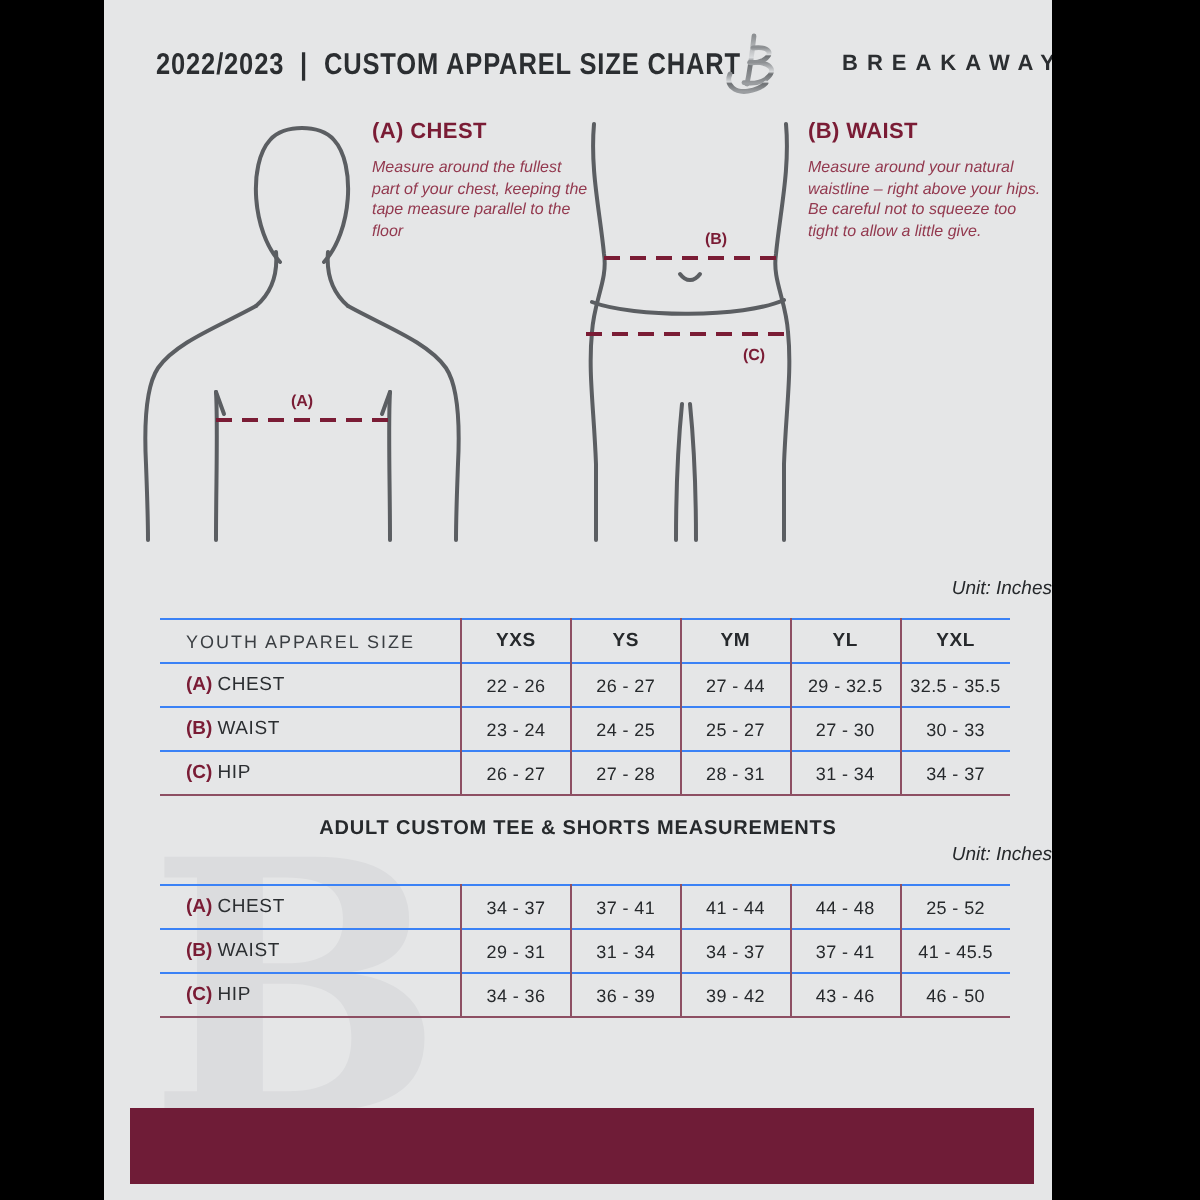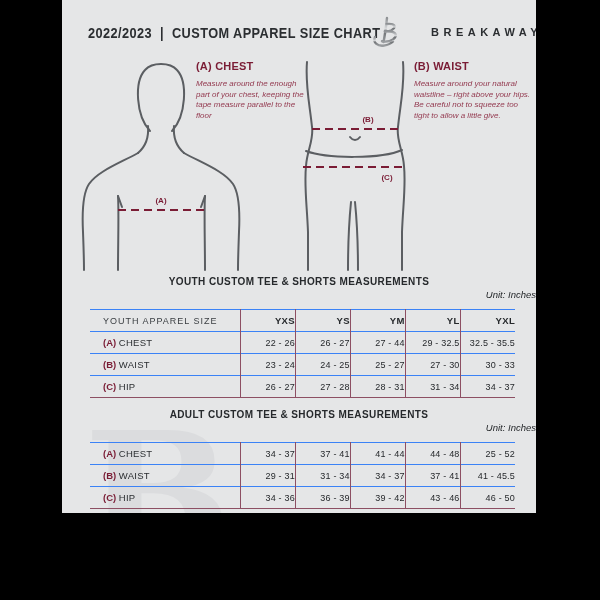--- a/index.html
+++ b/index.html
@@ -3,21 +3,21 @@
 <meta charset="utf-8">
 <style>
   html,body{margin:0;padding:0;}
   body{
     width:600px;height:600px;position:relative;background:#000;
     font-family:"Liberation Sans", sans-serif;overflow:hidden;
   }
   .letterbox{position:absolute;top:0;height:600px;background:#000;}
   .letterbox.left{left:0;width:62px;}
   .letterbox.right{left:536px;width:64px;}
-  .content{position:absolute;left:62px;top:0;width:474px;height:513px;background:#e5e6e7;overflow:hidden;}
+  .content{position:absolute;left:52px;top:0;width:474px;height:600px;background:#e5e6e7;overflow:hidden;}
 
   
   .hdr-title{
     position:absolute;left:26px;top:24px;font-size:15px;font-weight:bold;color:#2b2e31;
     letter-spacing:.5px;white-space:pre;transform:scaleX(.85);transform-origin:left center;
   }
   .logo-svg{position:absolute;left:308px;top:15px;}
   .brand{position:absolute;left:341px;top:26px;font-size:11px;font-weight:bold;color:#2b2e31;letter-spacing:4.5px;white-space:nowrap;padding-left:28px;}
 
   
@@ -39,21 +39,21 @@
   .sec-unit{position:absolute;left:0;width:474px;text-align:right;font-size:9.5px;font-style:italic;color:#26292c;}
 
   
   .watermark{
     position:absolute;left:22px;top:408px;font-family:"DejaVu Serif",serif;font-weight:bold;
     font-size:175px;line-height:1;color:#dbdcde;
   }
 
   
   .size-table{position:absolute;left:28px;width:425px;border-collapse:collapse;table-layout:fixed;}
-  .size-table td{height:21px;text-align:right;vertical-align:middle;padding:0;font-size:9px;color:#26292c;}
+  .size-table td{height:21px;text-align:center;vertical-align:middle;padding:0;font-size:9px;color:#26292c;}
   .size-table td.c0{width:137px;text-align:left;padding-left:13px;}
   .size-table tr{border-top:1px solid #3b82f6;}
   .size-table tr.last{border-bottom:1px solid #8d4f63;}
   .size-table td + td{border-left:1px solid #8d4f63;}
   .hdr-label{font-size:9px;letter-spacing:1px;color:#3a3e42;}
   .hdr-size{font-weight:bold;font-size:9.5px;color:#26292c;letter-spacing:.3px;}
   .pfx{color:#7a1c35;font-weight:bold;font-size:9.5px;}
   .lbl{color:#2b2e31;font-size:9.5px;letter-spacing:.3px;}
   .val{letter-spacing:.2px;}
 
@@ -115,28 +115,27 @@
     <path class="dash" d="M56 210 H143"></path>
     <path class="dash" d="M250 129 H336"></path>
     <path class="dash" d="M241 167 H341"></path>
     <text class="marker" x="99" y="203" text-anchor="middle">(A)</text>
     <text class="marker" x="306" y="122" text-anchor="middle">(B)</text>
     <text class="marker" x="325" y="180" text-anchor="middle">(C)</text>
   </svg>
 
   <div class="instr instr-a">
     <h3>(A) CHEST</h3>
-    <p>Measure around the enough part of your chest, keeping the tape measure parallel to the floor</p>
+    <p>Measure around the fullest part of your chest, keeping the tape measure parallel to the floor</p>
   </div>
   <div class="instr instr-b">
     <h3>(B) WAIST</h3>
     <p>Measure around your natural waistline – right above your hips. Be careful not to squeeze too tight to allow a little give.</p>
   </div>
 
-  <div class="sec-title" style="top:276px">YOUTH CUSTOM TEE &amp; SHORTS MEASUREMENTS</div>
   <div class="sec-unit" style="top:289px">Unit: Inches</div>
   <table class="size-table" style="top:309px">
     <tbody>
         <tr>
       <td class="c0"><span class="hdr-label">YOUTH APPAREL SIZE</span></td>
       <td><span class="hdr-size">YXS</span></td>
       <td><span class="hdr-size">YS</span></td>
       <td><span class="hdr-size">YM</span></td>
       <td><span class="hdr-size">YL</span></td>
       <td><span class="hdr-size">YXL</span></td>

